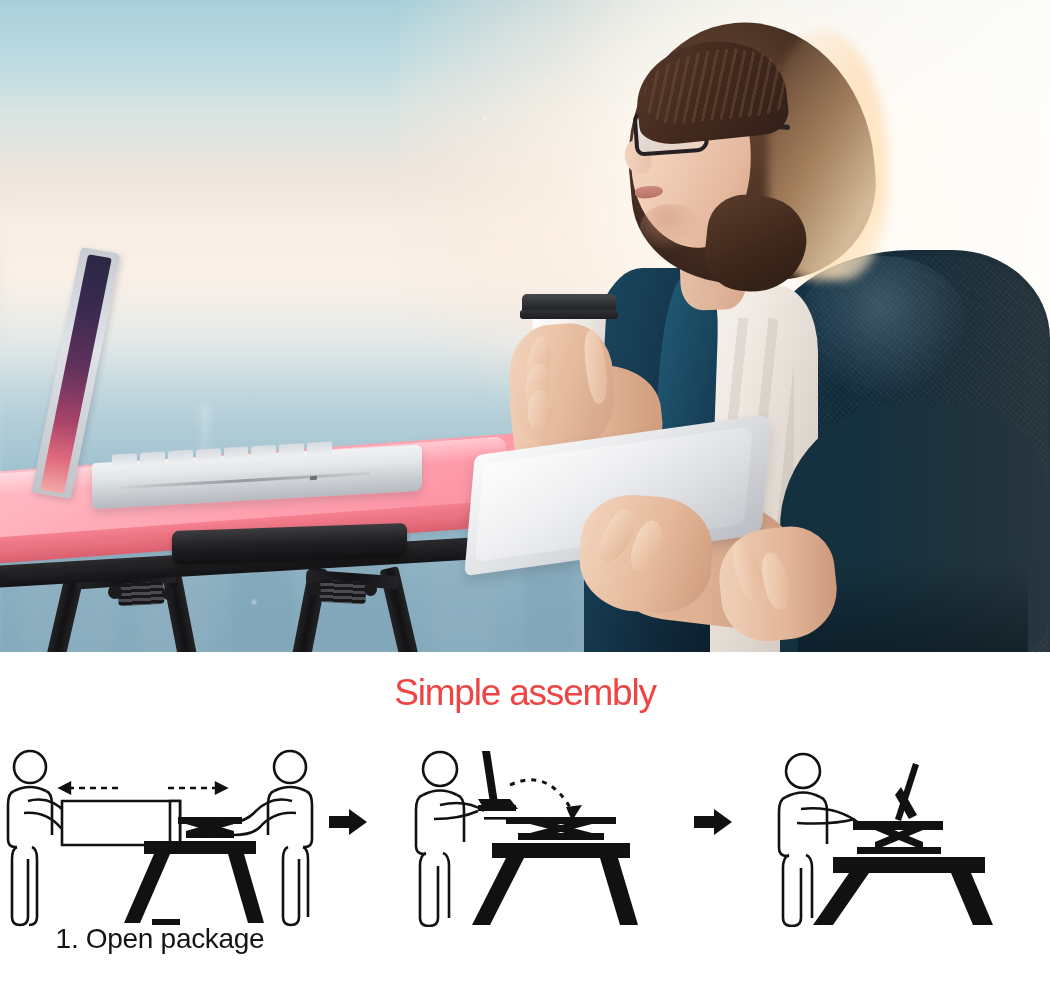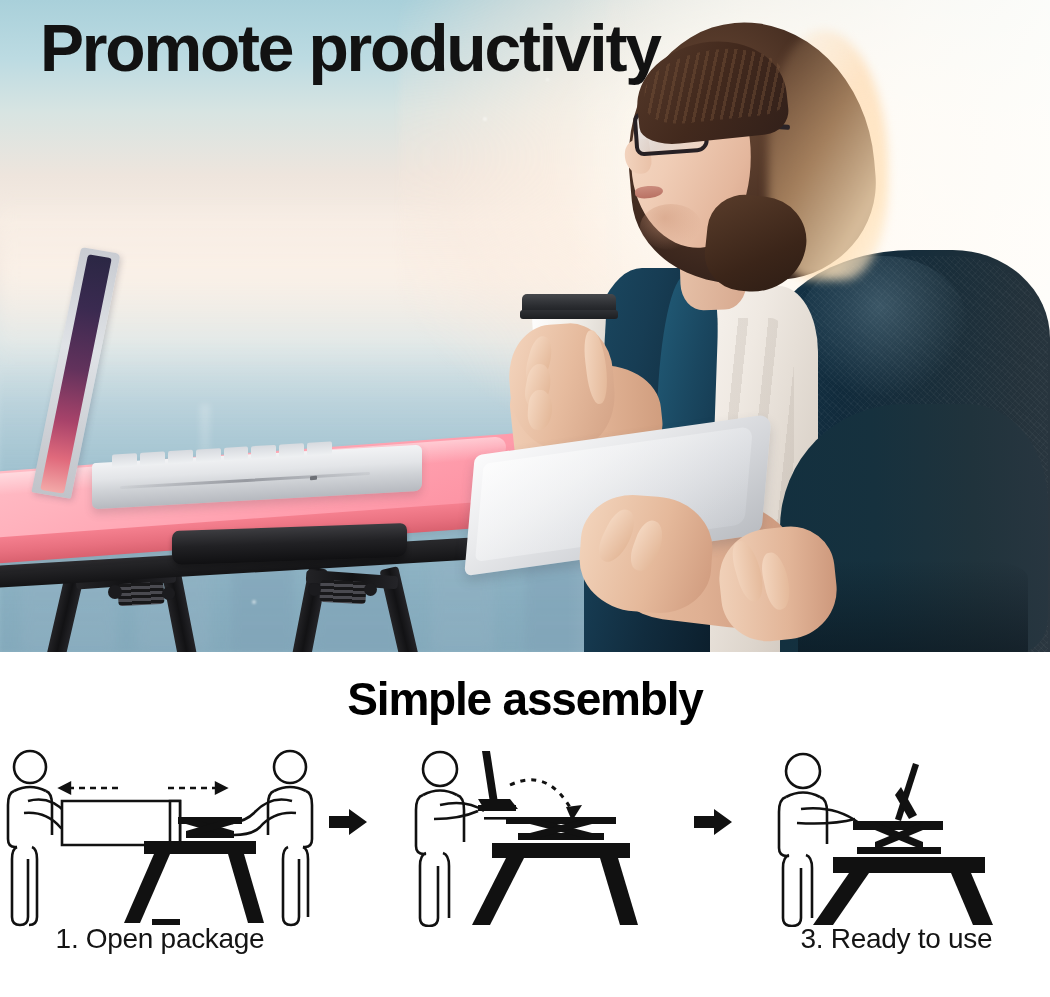--- a/index.html
+++ b/index.html
@@ -354,22 +354,22 @@
     white-space:nowrap;
   }
 
   
   .assembly {
     position:absolute; left:0; top:652px; width:1050px; height:345px;
     background:#ffffff;
   }
   .assembly-title {
     position:absolute; top:20px; left:0; width:100%;
-    text-align:center; font-size:46px; font-weight:700;
-    letter-spacing:-1.2px; color:#000000;
+    text-align:center; font-size:37px; font-weight:400;
+    letter-spacing:-1.2px; color:#ef4444;
   }
   .steps {
     position:absolute; top:95px; left:0; width:1050px; height:250px;
     display:flex; align-items:flex-start; justify-content:center;
   }
   .step { width:330px; position:relative; }
   .step-art { height:180px; display:block; margin:0 auto; }
   .step-label {
     text-align:center; font-size:28px; font-weight:400;
     color:#141414; letter-spacing:-.3px; margin-top:-4px;
@@ -488,21 +488,20 @@
       <div class="tablet"></div>
       <div class="tablet-bezel"></div>
       <div class="hand-tab"></div>
       <div class="hand-tab2"></div>
       <div class="finger" style="left:136px; top:508px; width:26px; height:56px; transform:rotate(26deg);"></div>
       <div class="finger" style="left:166px; top:520px; width:26px; height:52px; transform:rotate(20deg);"></div>
       <div class="finger" style="left:268px; top:540px; width:24px; height:62px; transform:rotate(-16deg);"></div>
       <div class="finger" style="left:296px; top:552px; width:24px; height:58px; transform:rotate(-12deg);"></div>
     </div>
 
-    <h1 class="hero-title">Promote productivity</h1>
   </section>
 
   <section class="assembly">
     <h2 class="assembly-title">Simple assembly</h2>
 
     <div class="steps">
 
       <div class="step">
         <svg class="step-art" width="320" height="180" viewBox="0 0 320 180">
           <g fill="none" stroke="#111" stroke-width="2.6">
@@ -622,19 +621,18 @@
             <rect x="82" y="74" width="90" height="9"></rect>
 
             <polygon points="104,83 152,103 152,95 104,75"></polygon>
             <polygon points="104,103 152,83 152,75 104,95"></polygon>
             <rect x="86" y="100" width="84" height="7"></rect>
             <rect x="62" y="110" width="152" height="16"></rect>
             <polygon points="78,126 98,126 62,178 42,178"></polygon>
             <polygon points="180,126 200,126 222,178 202,178"></polygon>
           </g>
         </svg>
-        <div class="step-label">3. Ready to use</div>
       </div>
 
     </div>
   </section>
 
 </div>
 
 </body></html>

